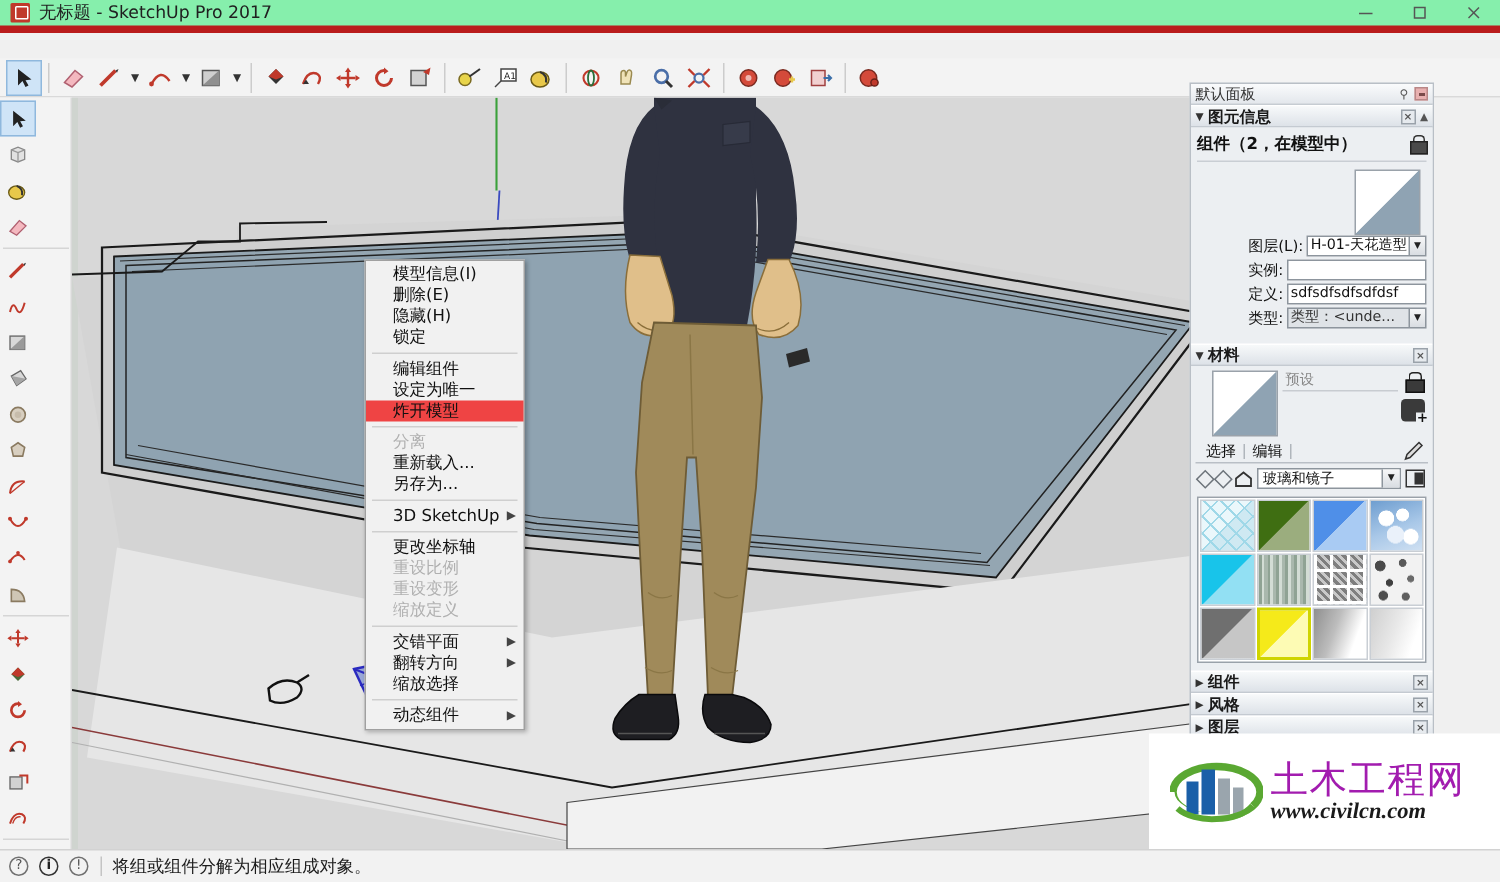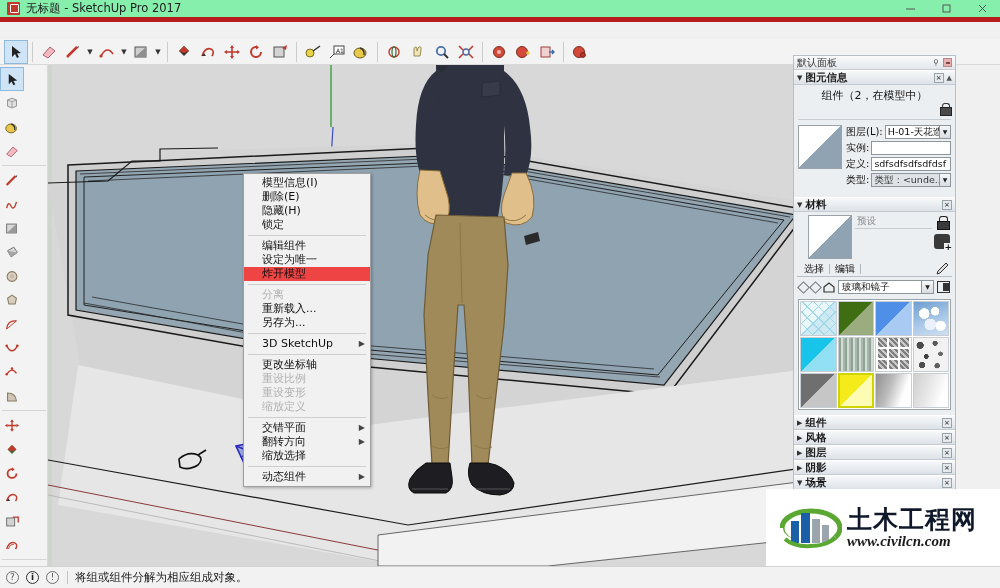--- a/index.html
+++ b/index.html
@@ -76,21 +76,21 @@
 
   
   .canvas {
     position: absolute; left: 48px; top: 65px; width: 787px; height: 501px;
     background: #d8d8d8; overflow: hidden;
   }
   .canvas svg { position: absolute; left: 0; top: 0; }
 
   
   .ctxmenu {
-    position: absolute; left: 243px; top: 173px; width: 128px;
+    position: absolute; left: 243px; top: 173px; width: 107px;
     background: #f1f1f1; border: 1px solid #a0a0a0;
     box-shadow: 1px 1px 3px rgba(0,0,0,.28); padding: 2px 0; z-index: 50;
   }
   .ctx-item {
     height: 14px; line-height: 14px; padding: 0 6px 0 18px;
     font-size: 11px; color: #101010; white-space: nowrap; position: relative;
   }
   .ctx-item.disabled { color: #b0b0b0; }
   .ctx-item.selected { background: #ef4444; }
   .ctx-item .sub {
@@ -128,34 +128,34 @@
   .tri { font-size: 7px; margin-right: 3px; color: #333; }
   .sec-x {
     margin-left: auto; width: 10px; height: 10px; border: 1px solid #9aa2aa;
     background: #e6eaee; font-size: 7px; line-height: 8px; text-align: center;
     color: #555;
   }
   .sec-chev { margin-left: 3px; font-size: 7px; color: #555; }
 
   
   .ei-body { padding: 3px 4px 5px 4px; background: #eceff2; }
-  .ei-title { font-size: 11px; font-weight: normal; color: #111; display: flex; align-items: center; flex-direction: column; }
+  .ei-title { font-size: 11px; font-weight: bold; color: #111; display: flex; align-items: center; }
   .ei-lock {
     margin-left: auto; width: 11px; height: 12px; position: relative;
   }
   .ei-lock::before {
     content: ""; position: absolute; left: 2px; top: 0; width: 6px; height: 4px;
     border: 1.2px solid #333; border-bottom: none; border-radius: 3px 3px 0 0;
   }
   .ei-lock::after {
     content: ""; position: absolute; left: 0; top: 4px; width: 10px; height: 7px;
     background: #4a4a4a; border: 1px solid #222;
   }
   .ei-divider { height: 1px; background: #c9ced4; margin: 4px 0 5px 0; }
-  .ei-row { display: flex; align-items: flex-start; margin-bottom: 3px; }
+  .ei-row { display: flex; align-items: flex-end; margin-bottom: 3px; flex-direction: column; }
   .ei-thumb {
     width: 44px; height: 44px; border: 1px solid #9aa2aa; background: #fff;
     flex: 0 0 auto; margin-right: 4px; position: relative; overflow: hidden;
   }
   .ei-fields { flex: 1; min-width: 0; }
   .ef-row { display: flex; align-items: center; margin-bottom: 2px; height: 14px; }
   .ef-label {
     font-size: 10px; color: #111; text-align: right; white-space: nowrap;
     flex: 0 0 auto; margin-right: 2px;
   }
@@ -270,21 +270,21 @@
   .sb-text { font-size: 11.5px; color: #1a1a1a; }
 
   
   .watermark {
     position: absolute; left: 766px; top: 489px; width: 234px; height: 77px;
     background: #ffffff; display: flex; align-items: center; padding-left: 14px; z-index: 40;
   }
   .wm-logo { width: 62px; height: 50px; flex: 0 0 auto; position: relative; }
   .wm-text { margin-left: 5px; }
   .wm-cn {
-    font-size: 25px; font-weight: bold; color: #0f172a; letter-spacing: 1px;
+    font-size: 25px; font-weight: normal; color: #a21caf; letter-spacing: 1px;
     line-height: 27px; font-family: "DejaVu Sans", "Liberation Sans", sans-serif;
   }
   .wm-url {
     font-size: 15px; color: #1a1a1a; font-style: italic; font-weight: bold;
     line-height: 17px; font-family: "Liberation Serif", serif;
   }
 </style>
 </head>
 <body>
 

